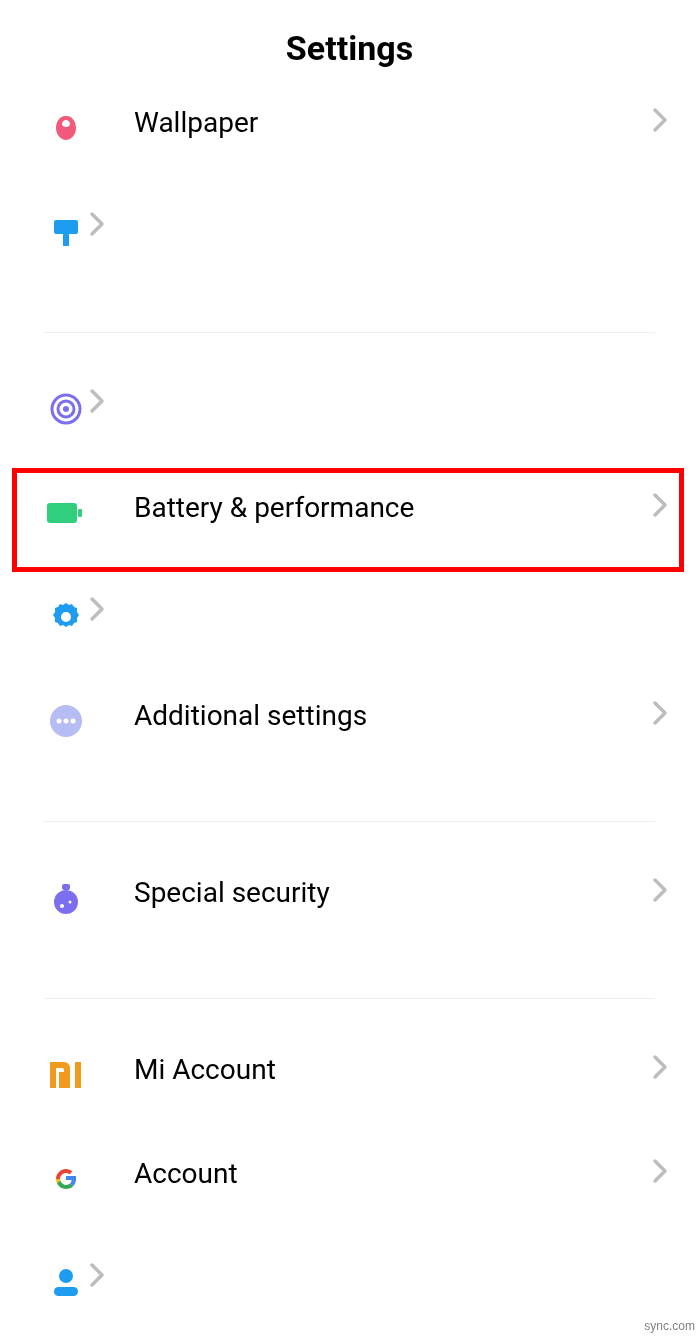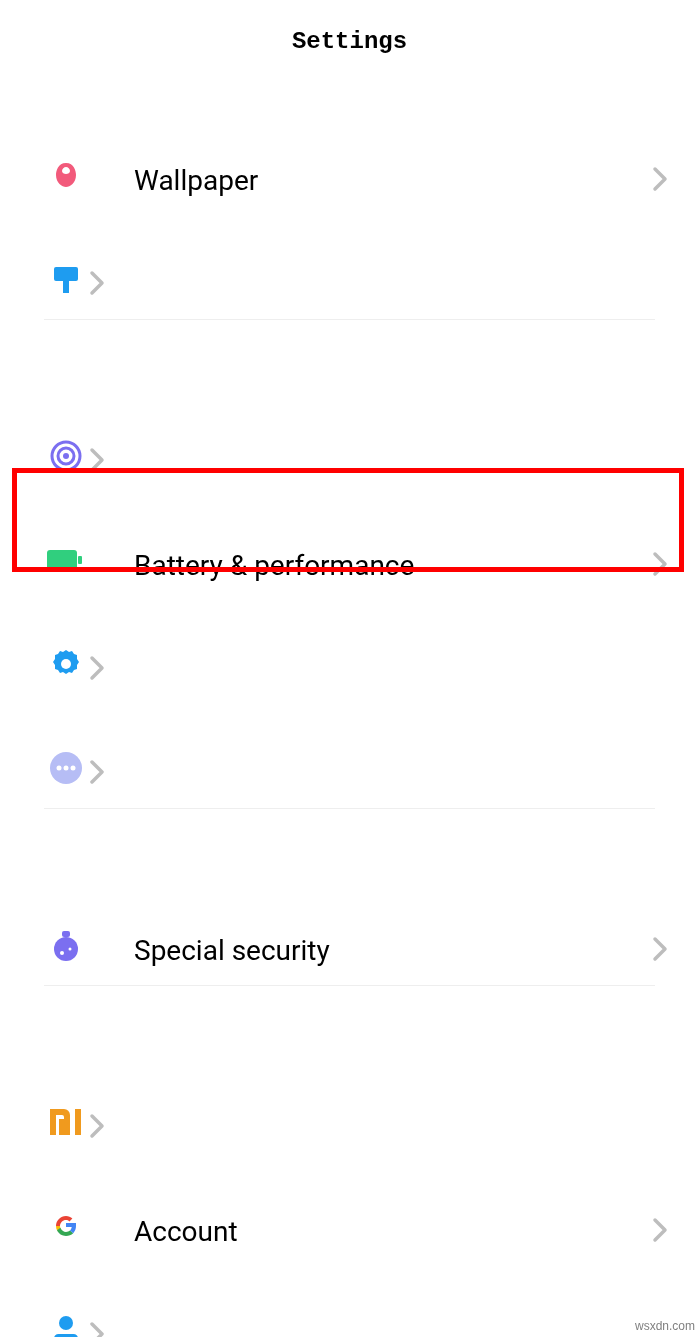--- a/index.html
+++ b/index.html
@@ -9,28 +9,27 @@
     width: 699px;
     height: 1337px;
     position: relative;
     overflow: hidden;
   }
   .header {
     text-align: center;
     padding: 28px 0 38px 0;
   }
   .header h1 {
-    font-size: 24px;
+    font-size: 34px;
     font-weight: 700;
     color: #000;
-    font-family: Liberation Mono, monospace;
   }
   .row {
     display: flex;
-    align-items: flex-end;
+    align-items: flex-start;
     padding: 0 30px 0 44px;
     height: 104px;
     position: relative;
   }
   .row .icon-slot {
     width: 44px;
     height: 44px;
     display: flex;
     align-items: center;
     justify-content: center;
@@ -155,20 +154,21 @@
 
 <div class="row">
   <span class="icon-slot">
     <svg width="36" height="36" viewBox="0 0 36 36">
         <circle cx="18" cy="18" r="16" fill="#b6bdf5"></circle>
         <circle cx="11" cy="18" r="2.5" fill="#fff"></circle>
         <circle cx="18" cy="18" r="2.5" fill="#fff"></circle>
         <circle cx="25" cy="18" r="2.5" fill="#fff"></circle>
       </svg>
   </span>
+  <span class="label">Additional settings</span>
   <span class="chevron">
     <svg width="18" height="28" viewBox="0 0 18 28">
         <path fill="none" stroke="#bdbdbd" stroke-width="3.5" stroke-linecap="round" stroke-linejoin="round" d="M4 4 L14 14 L4 24"></path>
       </svg>
   </span>
 </div>
 
 <div class="divider"></div>
 <div class="section-gap"></div>
 
@@ -193,20 +193,21 @@
 <div class="section-gap"></div>
 
 <div class="row">
   <span class="icon-slot">
     <svg width="36" height="30" viewBox="0 0 36 30">
         <path fill="#f09a1e" d="M2 2 h14 a6 6 0 0 1 6 6 v20 h-6 V10 a2 2 0 0 0 -2 -2 H8 v20 H2 Z"></path>
         <rect x="11" y="12" width="5" height="16" fill="#f09a1e"></rect>
         <rect x="27" y="2" width="6" height="26" fill="#f09a1e"></rect>
       </svg>
   </span>
+  <span class="label">Mi Account</span>
   <span class="chevron">
     <svg width="18" height="28" viewBox="0 0 18 28">
         <path fill="none" stroke="#bdbdbd" stroke-width="3.5" stroke-linecap="round" stroke-linejoin="round" d="M4 4 L14 14 L4 24"></path>
       </svg>
   </span>
 </div>
 
 <div class="row">
   <span class="icon-slot">
     <svg width="34" height="34" viewBox="0 0 34 34">
@@ -233,13 +234,13 @@
   </span>
   <span class="chevron">
     <svg width="18" height="28" viewBox="0 0 18 28">
         <path fill="none" stroke="#bdbdbd" stroke-width="3.5" stroke-linecap="round" stroke-linejoin="round" d="M4 4 L14 14 L4 24"></path>
       </svg>
   </span>
 </div>
 
 <div class="highlight-box"></div>
 
-<div class="watermark">wsxdn.com</div>
+<div class="watermark">sync.com</div>
 
 </body></html>

